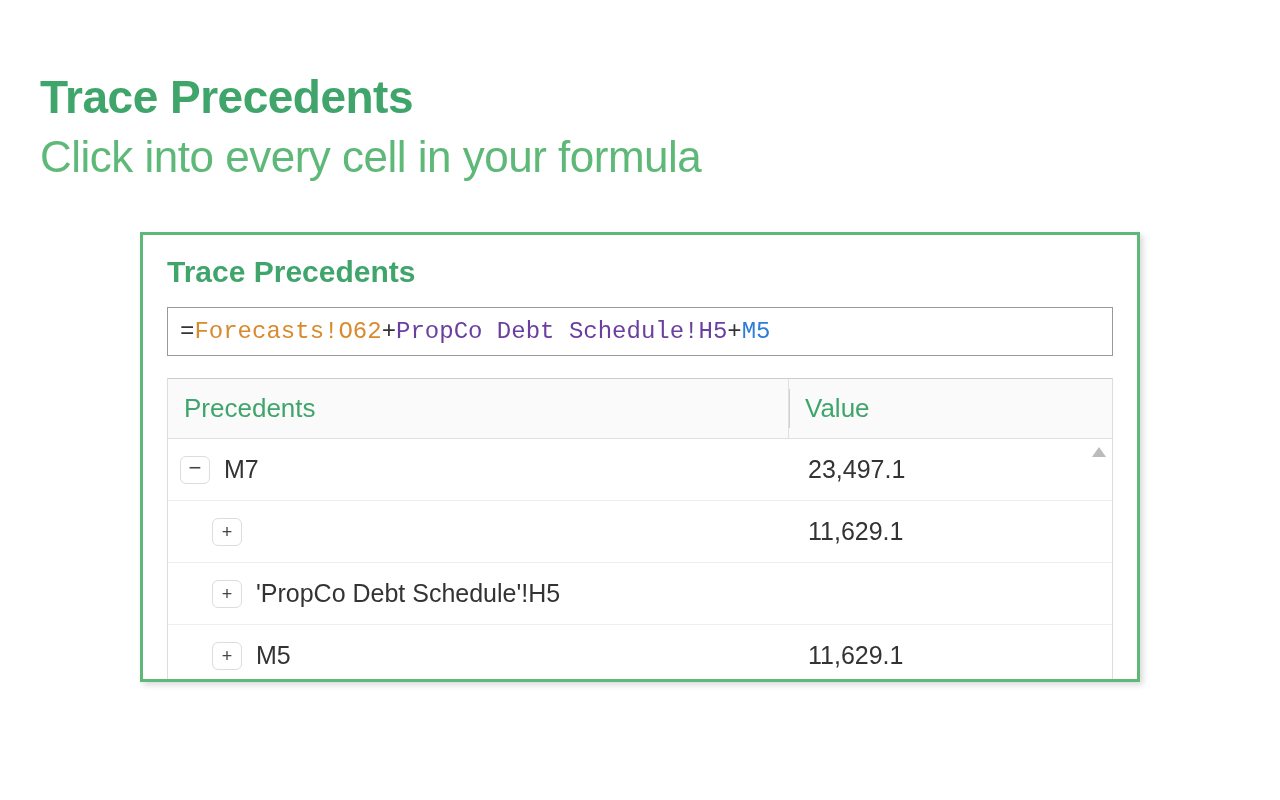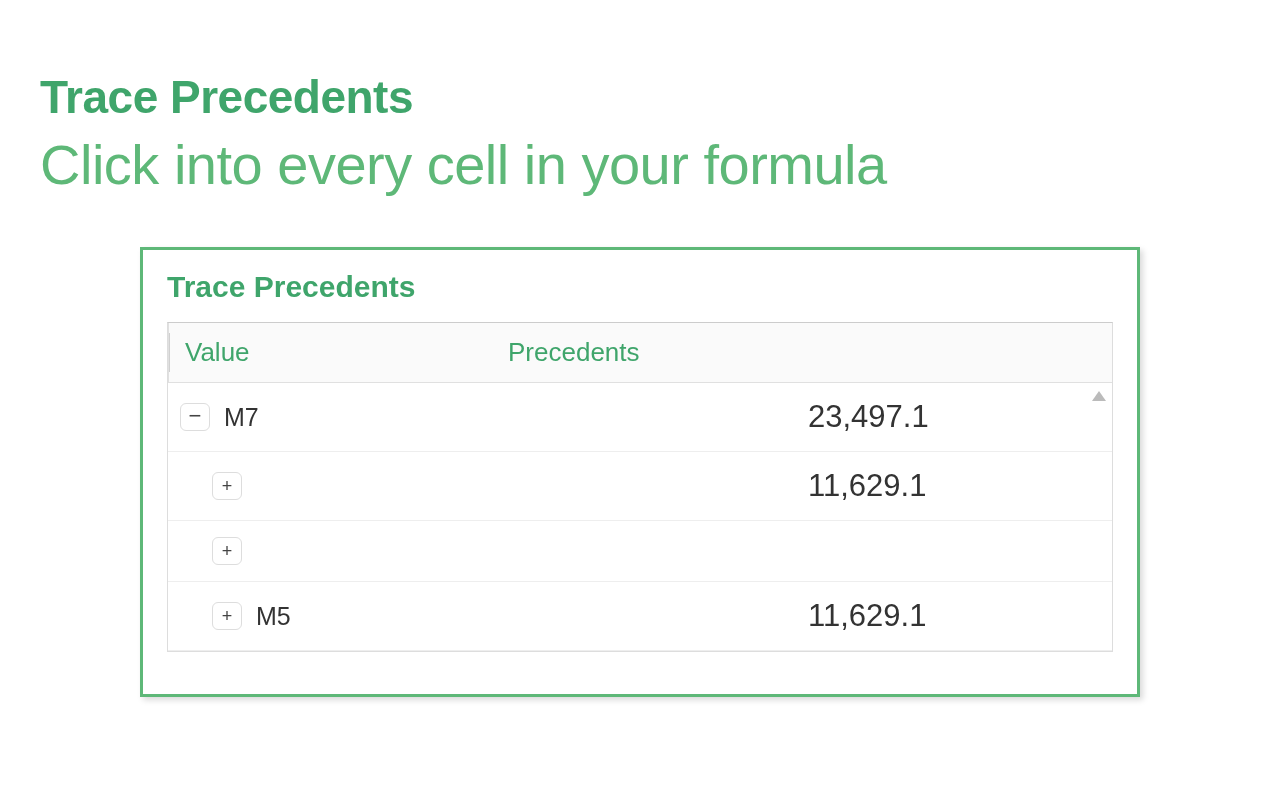--- a/index.html
+++ b/index.html
@@ -15,21 +15,21 @@
       padding: 70px 40px 40px 40px;
     }
     .page-title {
       font-size: 46px;
       font-weight: 700;
       color: #3fa56b;
       margin-bottom: 2px;
       letter-spacing: -0.5px;
     }
     .page-subtitle {
-      font-size: 56px;
+      font-size: 44px;
       font-weight: 400;
       color: #5eb878;
       margin-bottom: 50px;
       letter-spacing: -0.5px;
       margin-top: 8px;
     }
     .panel {
       margin: 0 100px;
       border: 3px solid #5eb878;
       background: #ffffff;
@@ -111,21 +111,21 @@
       flex: 0 0 620px;
       display: flex;
       align-items: center;
       padding: 16px 10px;
       font-size: 25px;
       color: #333;
     }
     .cell-value {
       flex: 1;
       padding: 16px 20px;
-      font-size: 31px;
+      font-size: 25px;
       color: #333;
     }
     .toggle {
       width: 30px;
       height: 28px;
       border: 1px solid #ddd;
       border-radius: 6px;
       background: #fff;
       display: flex;
       align-items: center;
@@ -146,25 +146,28 @@
   </style>
 </head>
 <body>
 
 <h1 class="page-title">Trace Precedents</h1>
 <div class="page-subtitle">Click into every cell in your formula</div>
 
 <div class="panel">
   <div class="panel-title">Trace Precedents</div>
 
+  <div class="formula-bar">
+    <span class="eq">=</span><span class="ref1">Forecasts!O62</span><span class="op">+</span><span class="ref2">PropCo Debt Schedule!H5</span><span class="op">+</span><span class="ref3">M5</span>
+  </div>
 
   <div class="table-wrap">
     <div class="table-header">
+      <div class="th col-precedents">Precedents</div>
       <div class="th col-value">Value</div>
-      <div class="th col-precedents">Precedents</div>
     </div>
     <div class="table-body">
       <div class="scroll-arrow"></div>
 
       <div class="row">
         <div class="cell-precedents indent-0">
           <div class="toggle minus">−</div>
           <span>M7</span>
         </div>
         <div class="cell-value">23,497.1</div>
@@ -173,20 +176,21 @@
       <div class="row">
         <div class="cell-precedents indent-1">
           <div class="toggle">+</div>
         </div>
         <div class="cell-value">11,629.1</div>
       </div>
 
       <div class="row">
         <div class="cell-precedents indent-1">
           <div class="toggle">+</div>
+          <span>'PropCo Debt Schedule'!H5</span>
         </div>
       </div>
 
       <div class="row">
         <div class="cell-precedents indent-1">
           <div class="toggle">+</div>
           <span>M5</span>
         </div>
         <div class="cell-value">11,629.1</div>
       </div>

